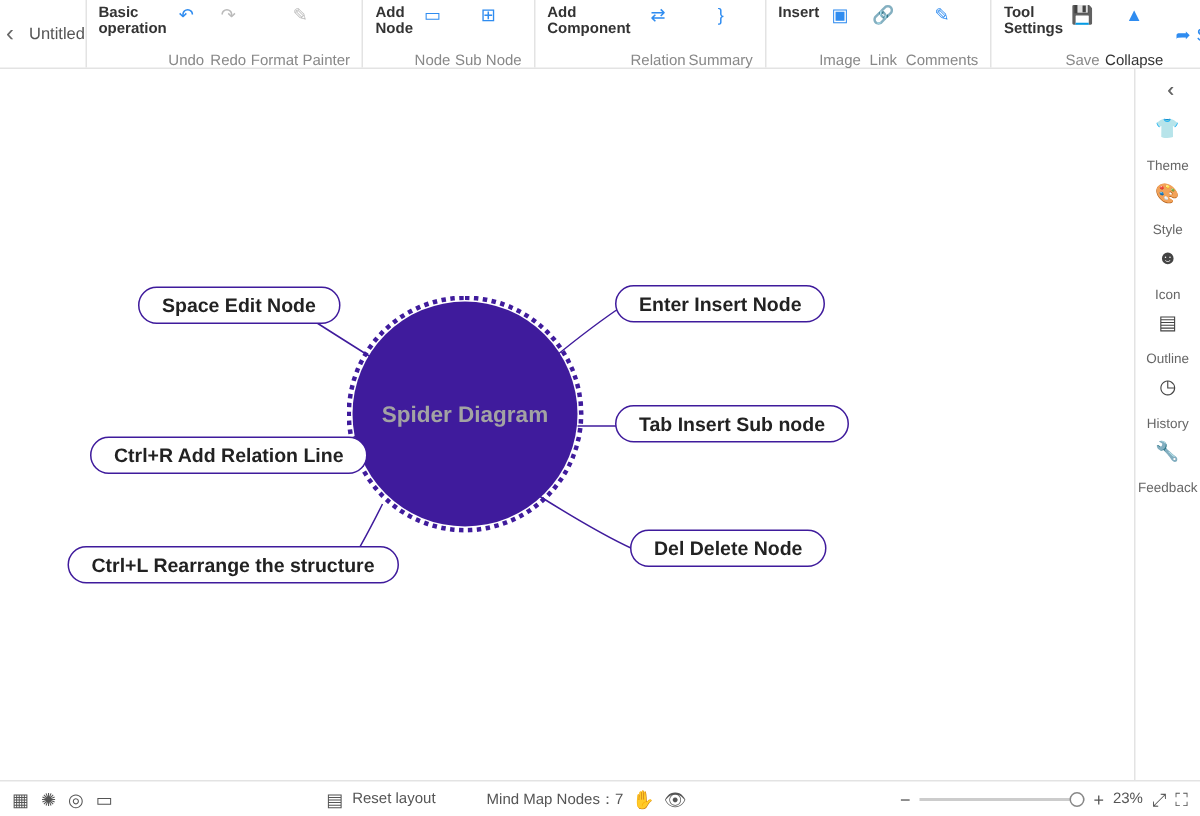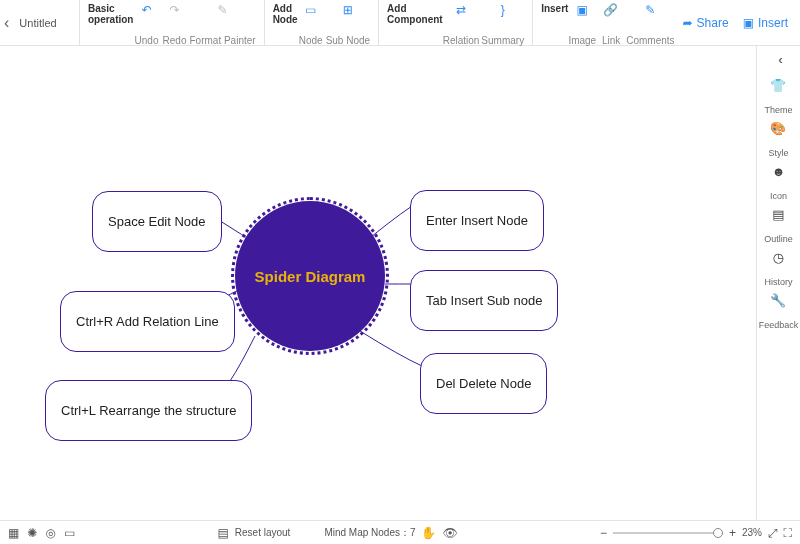--- a/index.html
+++ b/index.html
@@ -18,23 +18,23 @@
 .mitem .lbl{font-size:10px;color:#888;margin-top:18px;white-space:nowrap}
 .mitem.dark .lbl{color:#333}
 .right-actions{margin-left:auto;display:flex;align-items:center;gap:14px;padding-right:12px}
 .ract{display:flex;align-items:center;gap:4px;color:#2f8cf0;font-size:12px;cursor:pointer}
 .sidepanel{position:absolute;right:0;top:46px;bottom:24px;width:44px;border-left:1px solid #e3e3e3;background:#fff;display:flex;flex-direction:column;align-items:center;padding-top:6px;gap:2px}
 .sidepanel .collapse-ico{font-size:13px;color:#666;margin-bottom:6px;cursor:pointer;letter-spacing:-4px}
 .sp-item{display:flex;flex-direction:column;align-items:center;cursor:pointer;padding:3px 0;width:100%}
 .sp-item .ico{font-size:13px;color:#444}
 .sp-item .lbl{font-size:9px;color:#666;margin-top:12px}
 .canvas{position:absolute;left:0;right:44px;top:46px;bottom:24px;background:#fff}
-.center-node{position:absolute;left:235px;top:155px;width:150px;height:150px;border-radius:50%;background:#3F1B9C;color:#eab308;display:flex;align-items:center;justify-content:center;font-weight:bold;font-size:15px;text-align:center}
+.center-node{position:absolute;left:235px;top:155px;width:150px;height:150px;border-radius:50%;background:#3F1B9C;color:#a3a3a3;display:flex;align-items:center;justify-content:center;font-weight:bold;font-size:15px;text-align:center}
 .center-node::before{content:"";position:absolute;inset:-4px;border-radius:50%;border:3px dotted #3F1B9C}
-.branch{position:absolute;background:#fff;border:1px solid #3F1B9C;border-radius:16px;padding:22px 15px;font-size:13px;font-weight:normal;color:#222;white-space:nowrap}
+.branch{position:absolute;background:#fff;border:1px solid #3F1B9C;border-radius:16px;padding:4px 15px;font-size:13px;font-weight:bold;color:#222;white-space:nowrap}
 svg.connectors{position:absolute;left:0;top:0;width:100%;height:100%;pointer-events:none}
 svg.connectors path{stroke:#3F1B9C;stroke-width:1;fill:none}
 .bottombar{position:absolute;left:0;right:0;bottom:0;height:24px;border-top:1px solid #e3e3e3;background:#fff;display:flex;align-items:center;font-size:10px;color:#555;padding:0 8px;gap:10px}
 .bb-left{display:flex;gap:8px;align-items:center}
 .bb-ico{font-size:12px;color:#555;cursor:pointer}
 .bb-center{margin-left:auto;display:flex;align-items:center;gap:6px}
 .bb-right{margin-left:auto;display:flex;align-items:center;gap:6px}
 .zoom-track{width:110px;height:2px;background:#ccc;position:relative}
 .zoom-thumb{position:absolute;right:0;top:-4px;width:10px;height:10px;border-radius:50%;background:#fff;border:1px solid #888}
 </style>
@@ -100,20 +100,33 @@
           <div class="mitem">
             <div class="ico ">🔗</div>
             <div class="lbl">Link</div>
           </div>
           <div class="mitem">
             <div class="ico ">✎</div>
             <div class="lbl">Comments</div>
           </div>
         </div>
       </div>
+      <div class="mgroup">
+        <div class="mgroup-title">Tool Settings</div>
+        <div class="mgroup-items">
+          <div class="mitem">
+            <div class="ico grey">💾</div>
+            <div class="lbl">Save</div>
+          </div>
+          <div class="mitem dark">
+            <div class="ico ">▲</div>
+            <div class="lbl">Collapse</div>
+          </div>
+        </div>
+      </div>
     </div>
   <div class="right-actions">
     <div class="ract">
         <span>➦</span>
         <span>Share</span>
       </div>
     <div class="ract">
         <span>▣</span>
         <span>Insert</span>
       </div>
@@ -158,21 +171,21 @@
     <path d="M360 200 Q390 175 412 160"></path>
     <path d="M385 238 Q400 238 412 238"></path>
     <path d="M360 285 Q400 310 422 320"></path>
   </svg>
   <div class="center-node">
       <span>Spider Diagram</span>
     </div>
   <div id="branches">
       <div class="branch" style="left: 92px; top: 145px;">Space Edit Node</div>
       <div class="branch" style="left: 60px; top: 245px;">Ctrl+R Add Relation Line</div>
-      <div class="branch" style="left: 45px; top: 334px;">Ctrl+L Rearrange the structure</div>
+      <div class="branch" style="left: 45px; top: 318px;">Ctrl+L Rearrange the structure</div>
       <div class="branch" style="left: 410px; top: 144px;">Enter Insert Node</div>
       <div class="branch" style="left: 410px; top: 224px; text-align: center;">Tab Insert Sub node</div>
       <div class="branch" style="left: 420px; top: 307px;">Del Delete Node</div>
     </div>
 </div>
 
 <div class="bottombar">
   <div class="bb-left">
     <span class="bb-ico">▦</span>
     <span class="bb-ico">✺</span>

